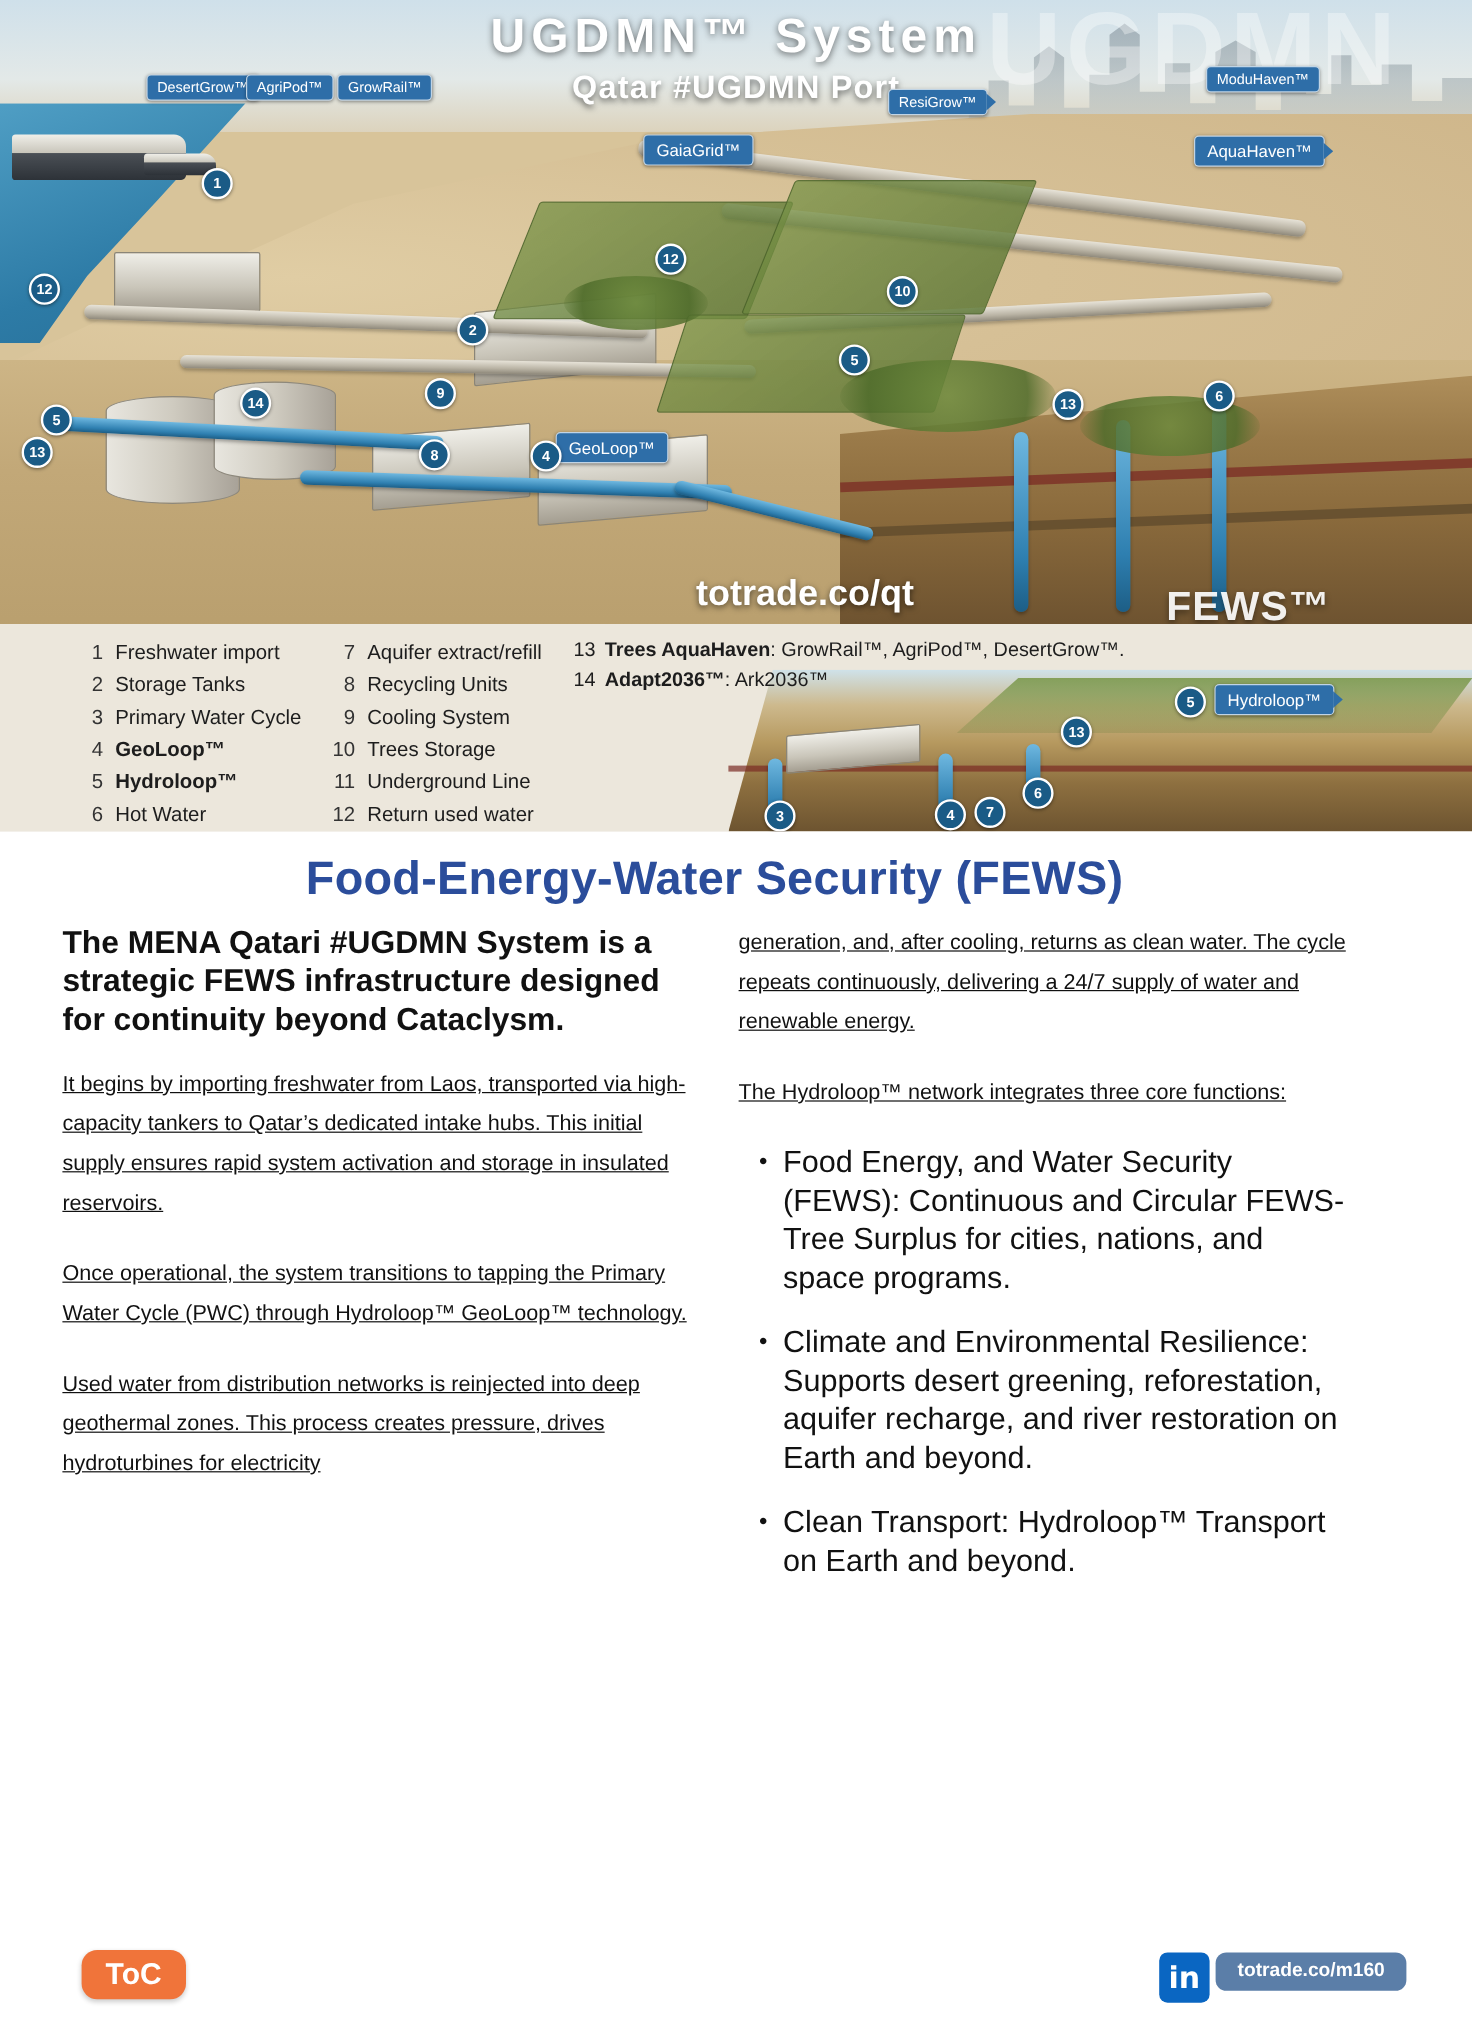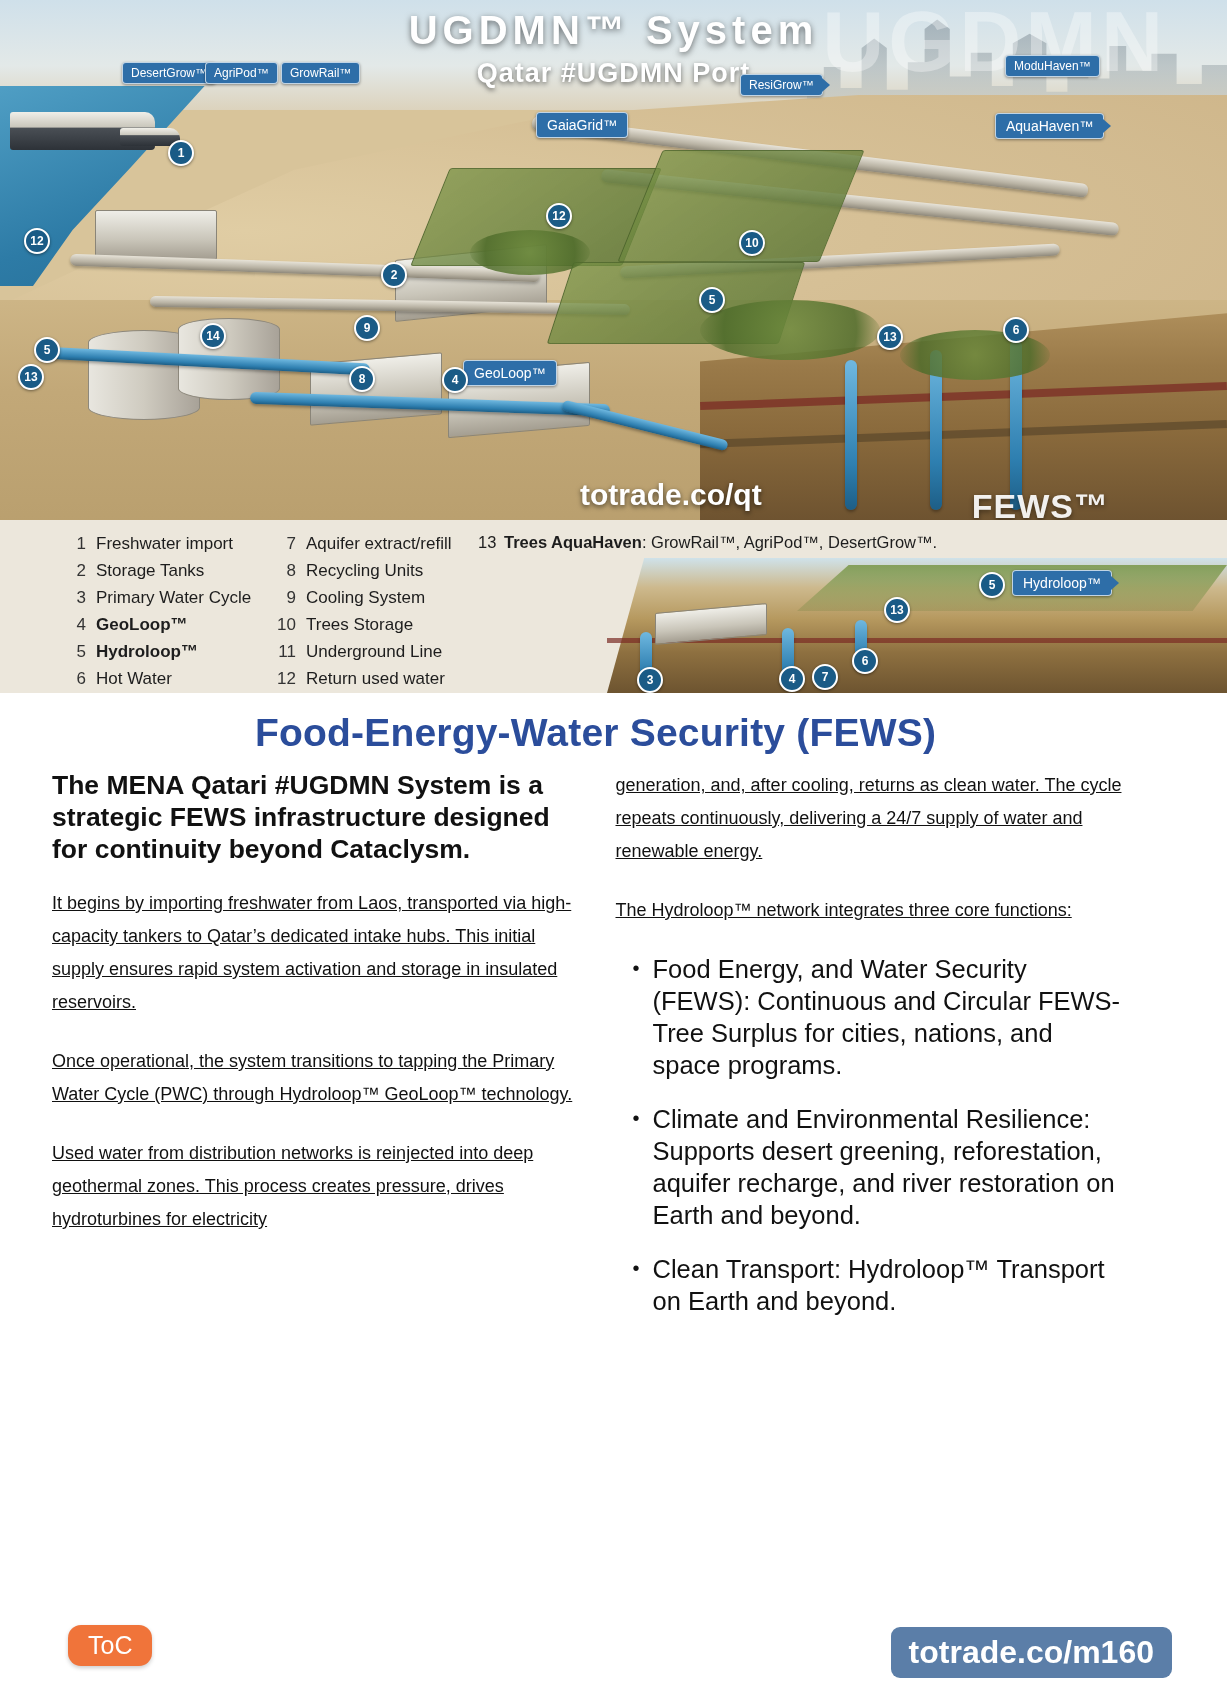--- a/index.html
+++ b/index.html
@@ -285,21 +285,21 @@
     left: 0; bottom: 26px;
     width: 1227px;
     height: 48px;
   }
   .toc {
     position: absolute;
     left: 68px; top: 0;
     background: #f0743a;
     color: #fff;
     font-size: 25px;
-    font-weight: normal;
+    font-weight: bold;
     padding: 6px 20px;
     border-radius: 13px;
     box-shadow: 0 2px 4px rgba(0,0,0,.2);
   }
   .li-badge {
     position: absolute;
     right: 219px; top: 2px;
     width: 42px; height: 42px;
     background: #0a66c2;
     border-radius: 7px;
@@ -307,21 +307,21 @@
     font-size: 25px;
     font-weight: bold;
     display: flex; align-items: center; justify-content: center;
     font-family: "DejaVu Sans", sans-serif;
   }
   .li-url {
     position: absolute;
     right: 55px; top: 2px;
     background: #5b7ea8;
     color: #fff;
-    font-size: 32px;
+    font-size: 16px;
     font-weight: bold;
     padding: 7px 18px;
     border-radius: 9px;
   }
 </style>
 </head>
 <body>
 
 <div class="hero">
   <div class="sky"></div>
@@ -466,20 +466,23 @@
         <span class="legend-num">12</span>
         <span class="legend-txt">Return used water</span>
       </div>
     </div>
   </div>
 
   <div class="legend-wide">
     <div>
       <span style="display:inline-block;width:26px;">13</span><b>Trees AquaHaven</b><span>: GrowRail™, AgriPod™,  DesertGrow™.</span>
     </div>
+    <div class="row2">
+      <span style="display:inline-block;width:26px;">14</span><b>Adapt2036™</b><span>: Ark2036™</span>
+    </div>
   </div>
 </div>
 
 <div class="article">
   <div class="headline">Food-Energy-Water Security (FEWS)</div>
 
   <div class="cols">
     <div class="col">
       <div class="lead">The MENA Qatari #UGDMN System is a strategic FEWS infrastructure designed for continuity beyond Cataclysm.</div>
       <p class="body">It begins by importing freshwater from Laos, transported via high-capacity tankers to Qatar’s dedicated intake hubs. This initial supply ensures rapid system activation and storage in insulated reservoirs.</p>

